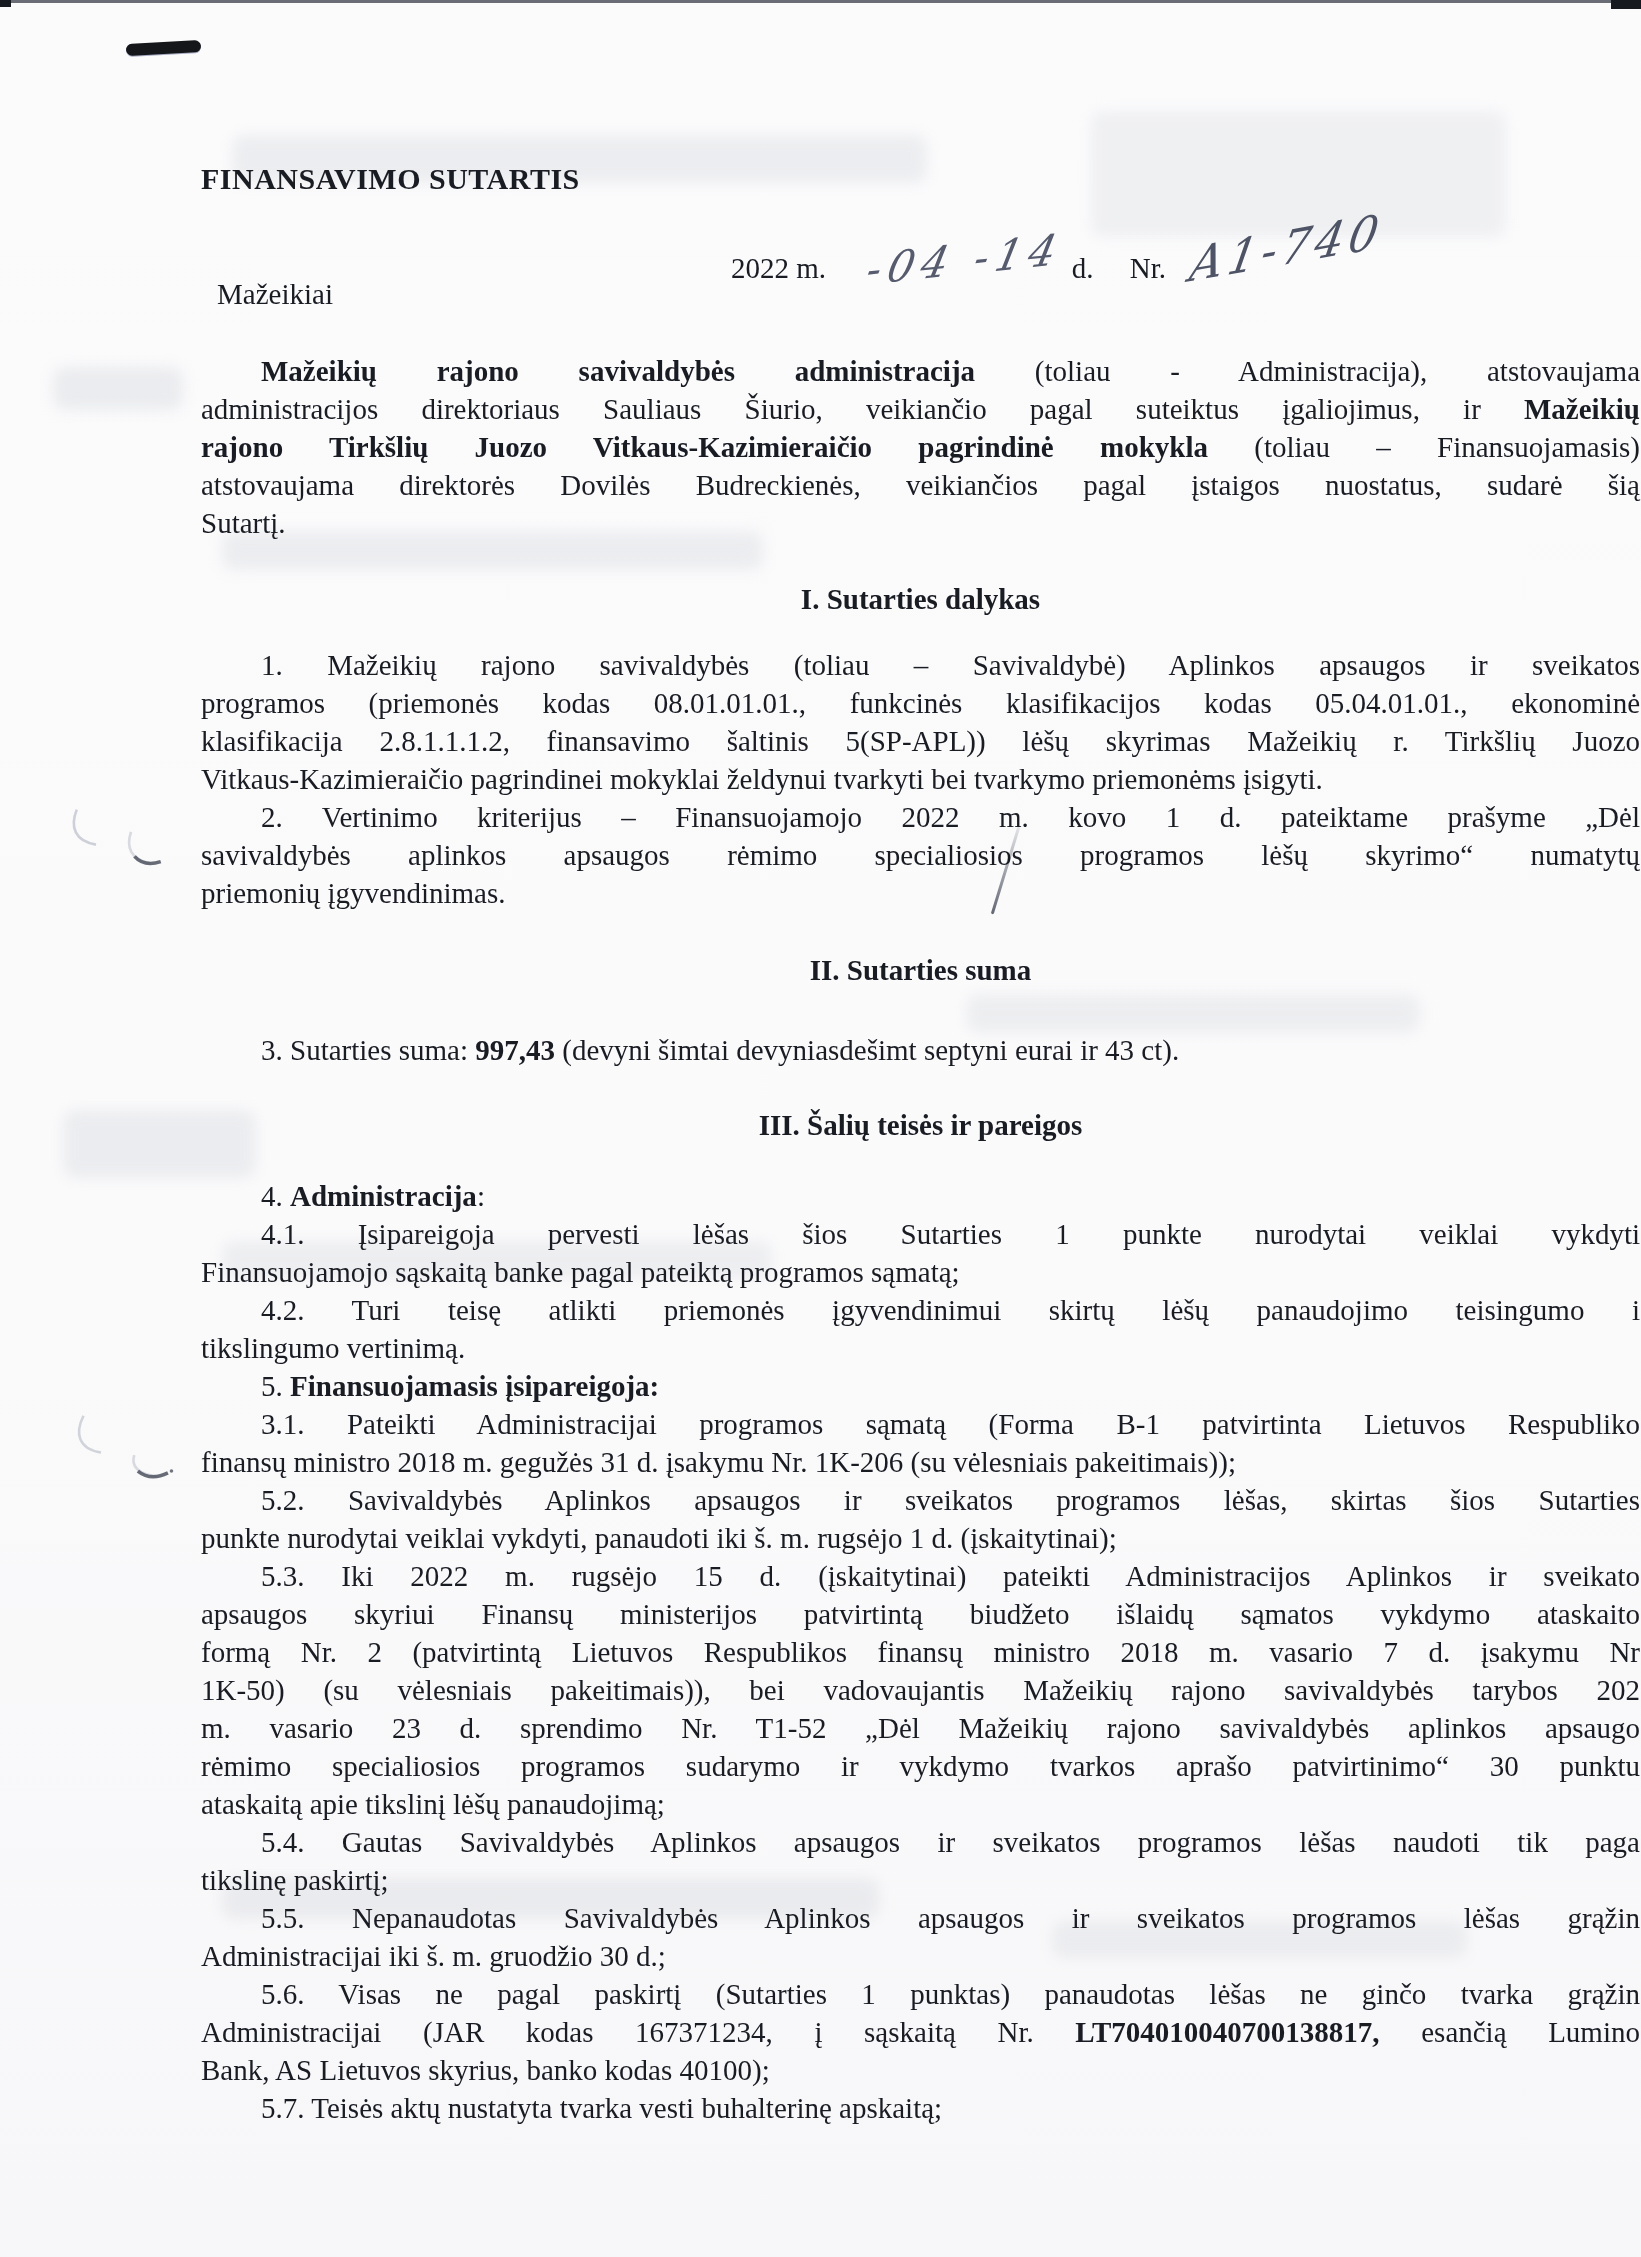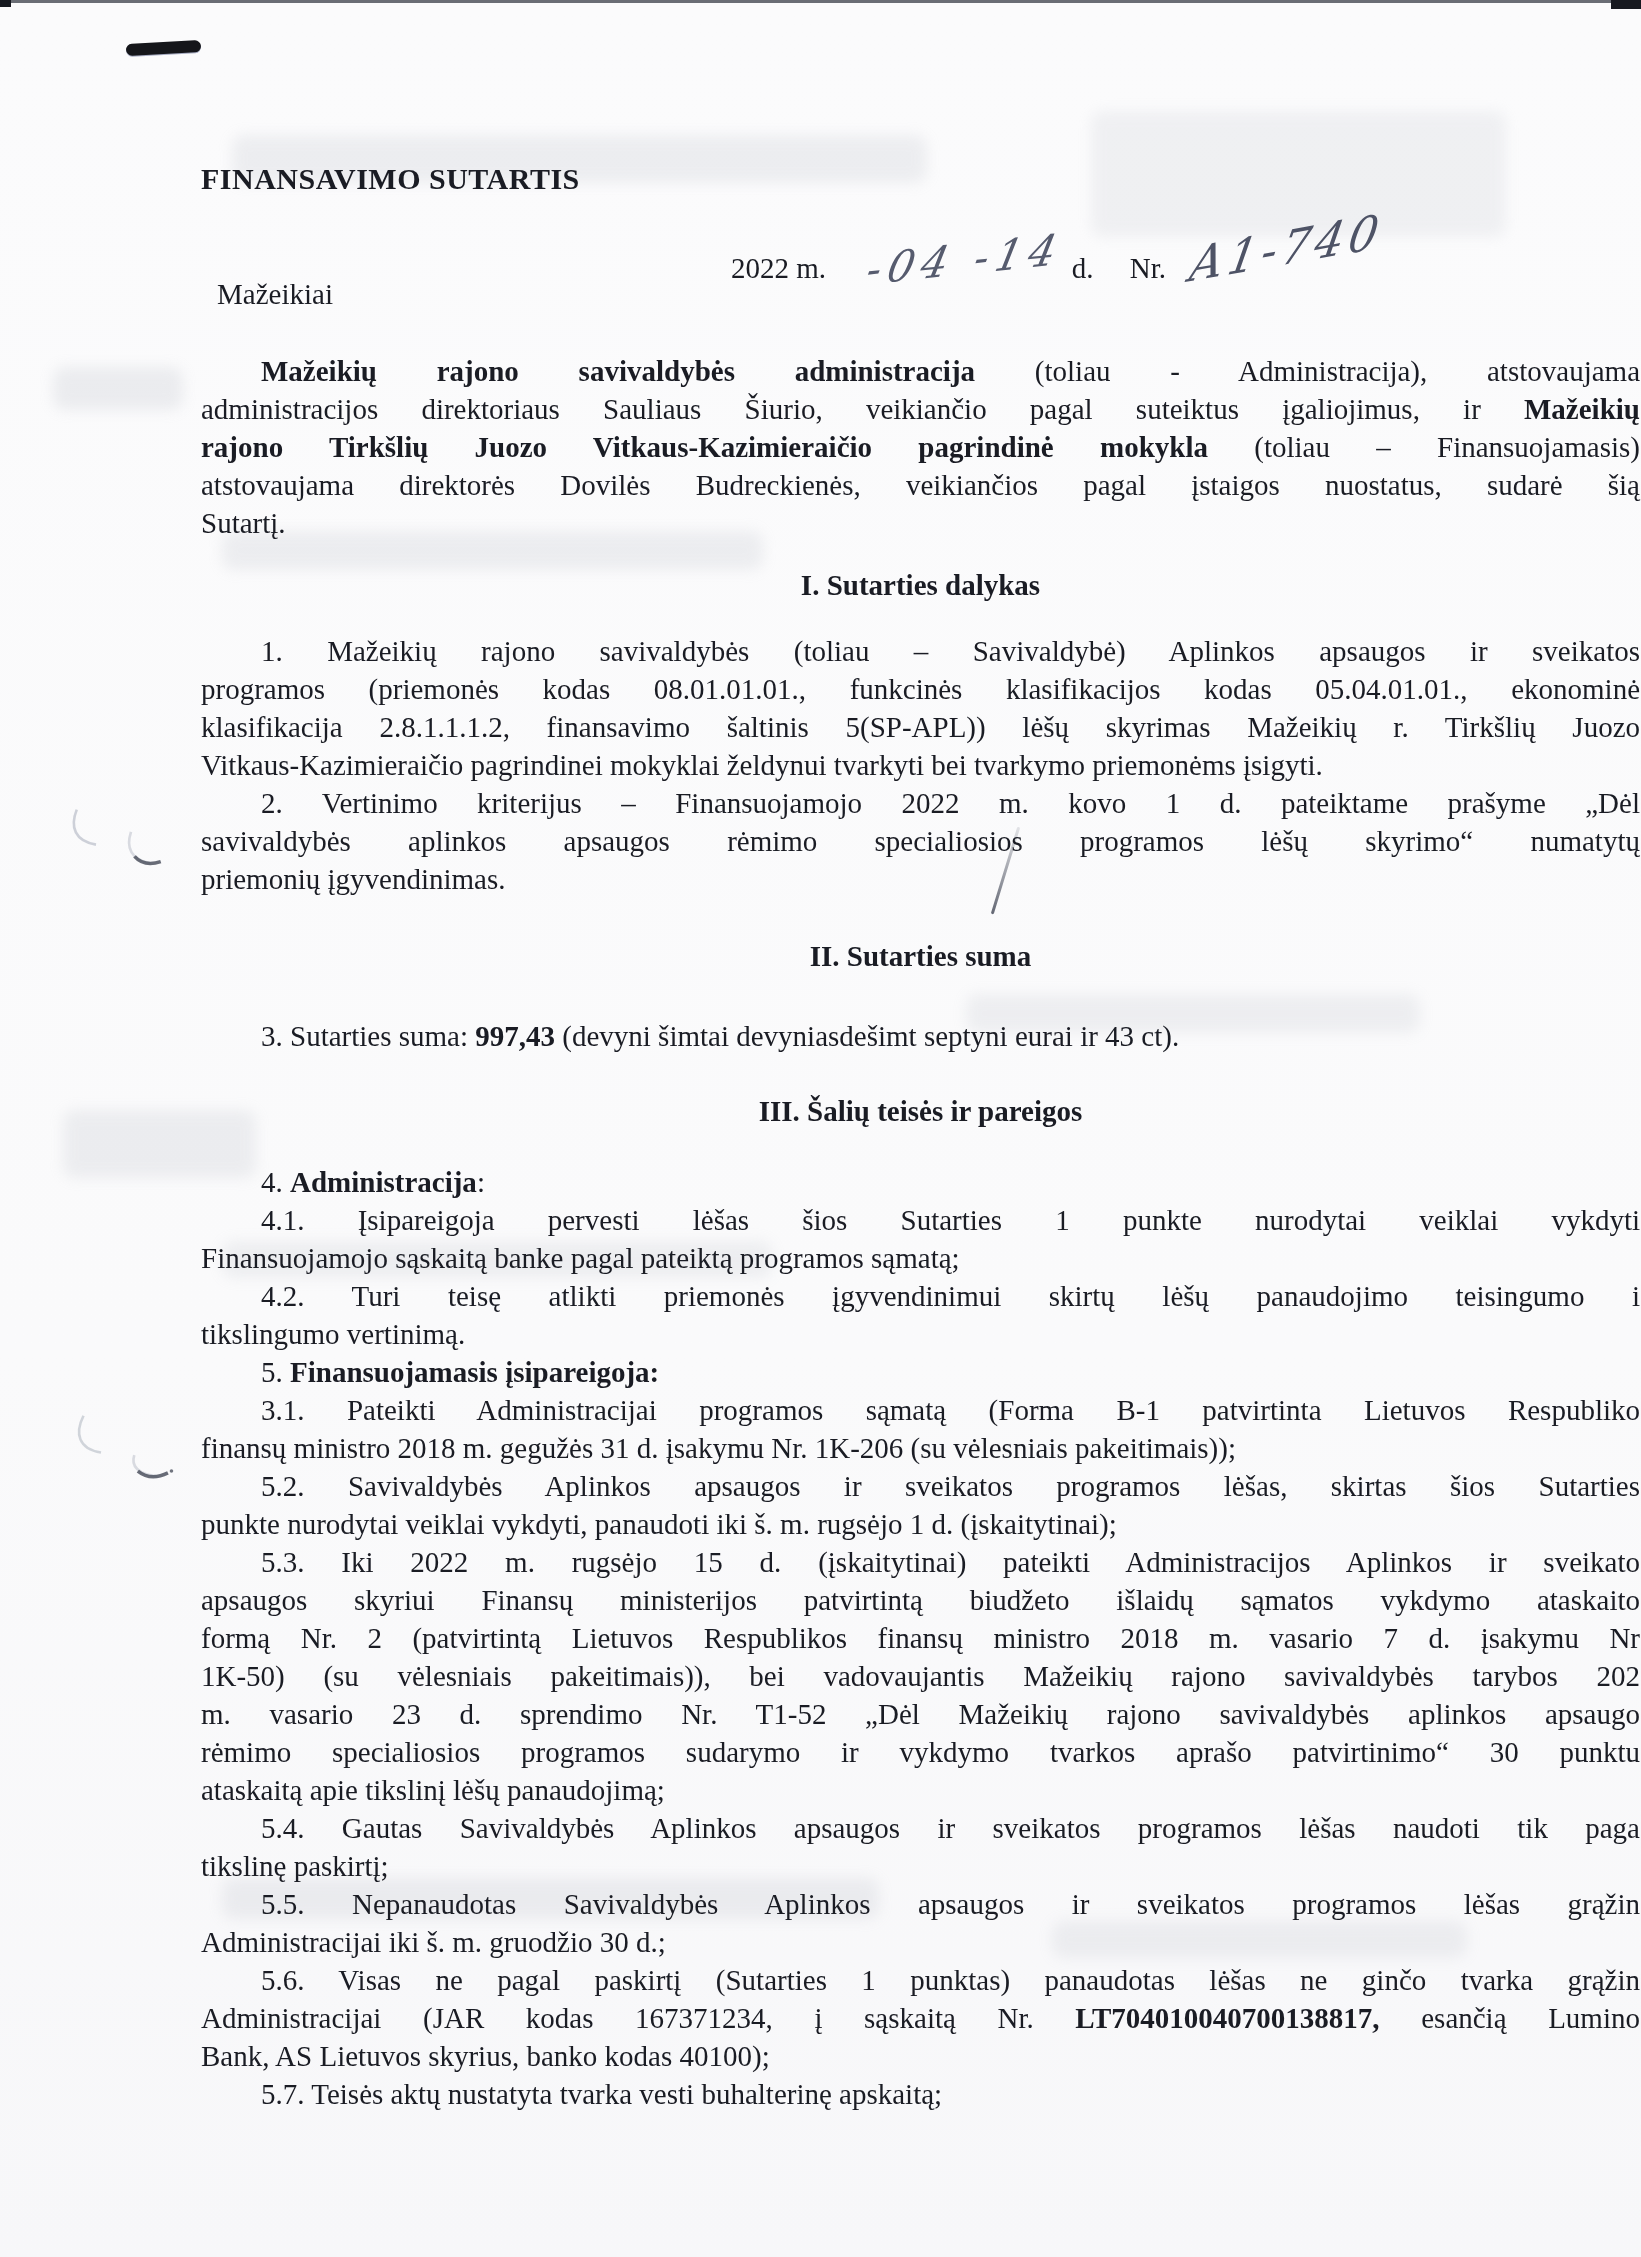--- a/index.html
+++ b/index.html
@@ -55,21 +55,21 @@
     font-size:46px;letter-spacing:4.8px;margin-left:13.5px;color:#4e5366;
     transform:rotate(-10deg) skewX(-20deg) translateY(-13.5px);
   }
   .city-line{position:absolute;top:278px;left:16px;width:100%;text-align:left;font-size:29px;}
   .lines{position:absolute;top:352px;left:0;width:100%;font-size:29px;line-height:38px;}
   .line{width:100%;}
   .line .b{font-weight:bold;text-align:right;}
   .just{text-align:justify;text-align-last:justify;}
   .ind{text-indent:60px;}
   .heading{text-align:center;text-align-last:center;font-weight:bold;}
-  .hm1{margin-top:24px;margin-bottom:28px;}
+  .hm1{margin-top:38px;margin-bottom:28px;}
   .hm2{margin-top:39px;margin-bottom:42px;}
   .hm3{margin-top:37px;margin-bottom:33px;}
 </style>
 </head>
 <body>
 
 <div id="page">
 
   <div class="top-edge"></div>
   <div class="corner tl"></div>

